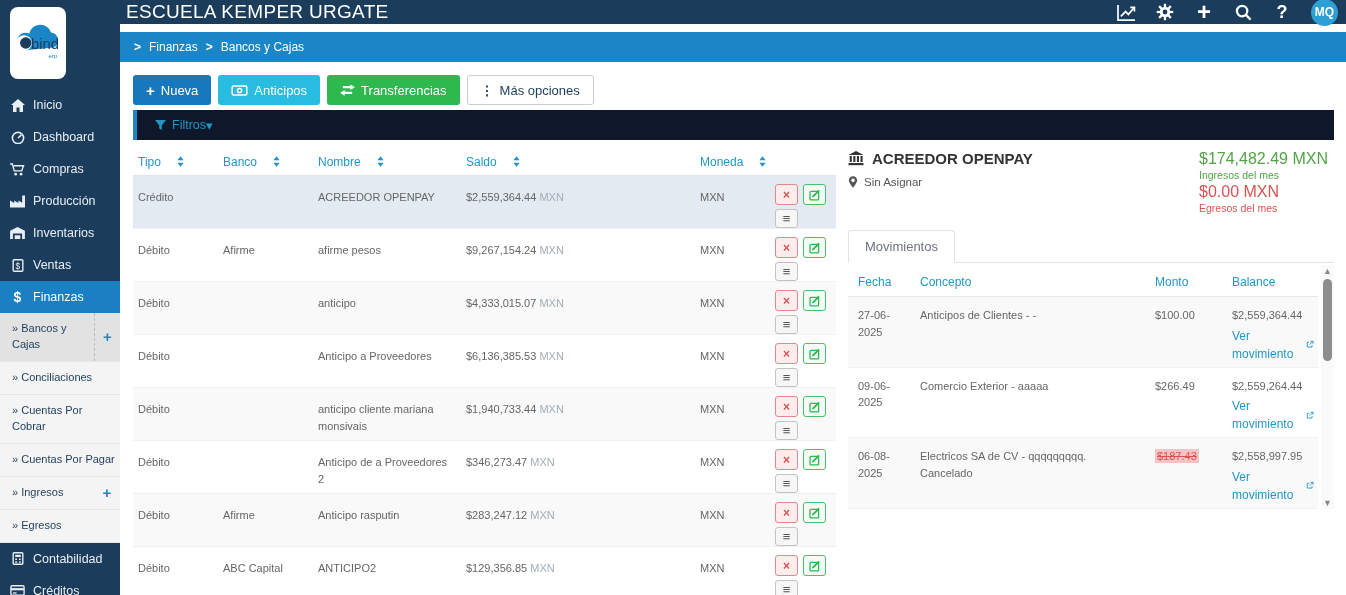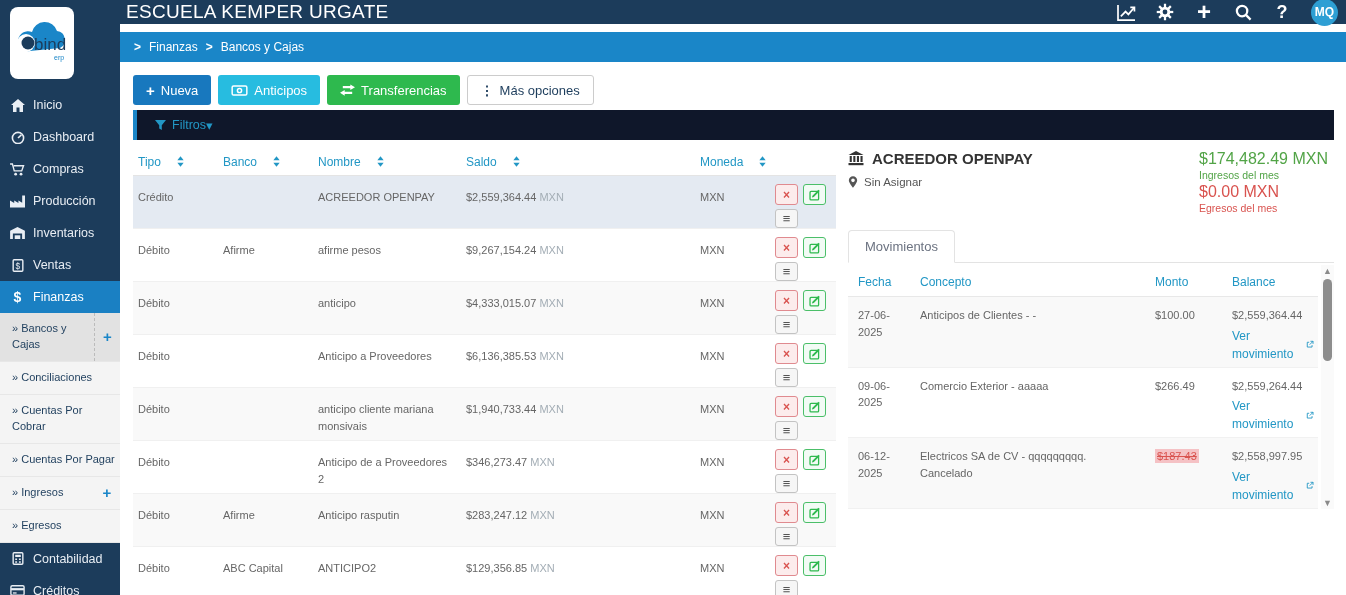--- a/index.html
+++ b/index.html
@@ -17,21 +17,21 @@
     font-weight:700;display:flex;align-items:center;justify-content:center;}
 
   
   .breadcrumb{position:absolute;left:120px;top:32px;right:0;height:30px;background:#1a86c8;
     display:flex;align-items:center;padding-left:14px;gap:8px;}
   .crumb-sep{color:#fff;font-weight:700;font-size:12px;}
   .crumb{color:#fff;font-size:12px;cursor:pointer;}
 
   
   .sidebar{position:absolute;left:0;top:0;width:120px;height:595px;background:#1c3c5b;z-index:6;}
-  .logo-box{margin:7px 0 10px 10px;width:64px;height:72px;background:#fff;border-radius:8px;
+  .logo-box{margin:7px 0 10px 10px;width:56px;height:72px;background:#fff;border-radius:8px;
     display:flex;align-items:center;justify-content:center;}
   .nav-item{display:flex;align-items:center;gap:8px;padding:9px 10px;color:#e9eef4;font-size:12.5px;cursor:pointer;}
   .nav-item .nicon{width:15px;height:14px;flex:none;display:flex;align-items:center;justify-content:center;}
   .nav-item.active{background:#1a80c3;color:#fff;}
   .submenu{background:#f4f4f4;}
   .subitem{display:flex;align-items:stretch;color:#1d3d5c;font-size:11px;border-bottom:1px solid #e7e7e7;cursor:pointer;}
   .subitem .slabel{flex:1;padding:8px 4px 8px 12px;line-height:1.45;}
   .subitem.active{background:#e2e2e2;}
   .subitem .plus{width:26px;display:flex;align-items:center;justify-content:center;
     color:#1a86c8;font-weight:700;font-size:15px;}
@@ -597,21 +597,21 @@
                 <svg viewBox="0 0 12 12" fill="none" stroke="#2297c5" stroke-width="1.4">
                   <path d="M5 2.5 H2 V10 H9.5 V7"></path>
                   <path d="M7 1 H11 V5"></path>
                   <path d="M11 1 L5.8 6.2"></path>
                 </svg>
               </div>
     </div>
   </div>
 
   <div class="mrow alt">
-    <div class="mc">06-12-2025</div>
+    <div class="mc">06-08-2025</div>
     <div class="mc">Electricos SA de CV - qqqqqqqqq. Cancelado</div>
     <div class="mc"><span class="amt cancelled">$187.43</span></div>
     <div class="mc">
       <div class="bval">$2,558,997.95</div>
       <div class="vlink">
                 <span class="vtext">Ver movimiento</span>
                 <svg viewBox="0 0 12 12" fill="none" stroke="#2297c5" stroke-width="1.4">
                   <path d="M5 2.5 H2 V10 H9.5 V7"></path>
                   <path d="M7 1 H11 V5"></path>
                   <path d="M11 1 L5.8 6.2"></path>

